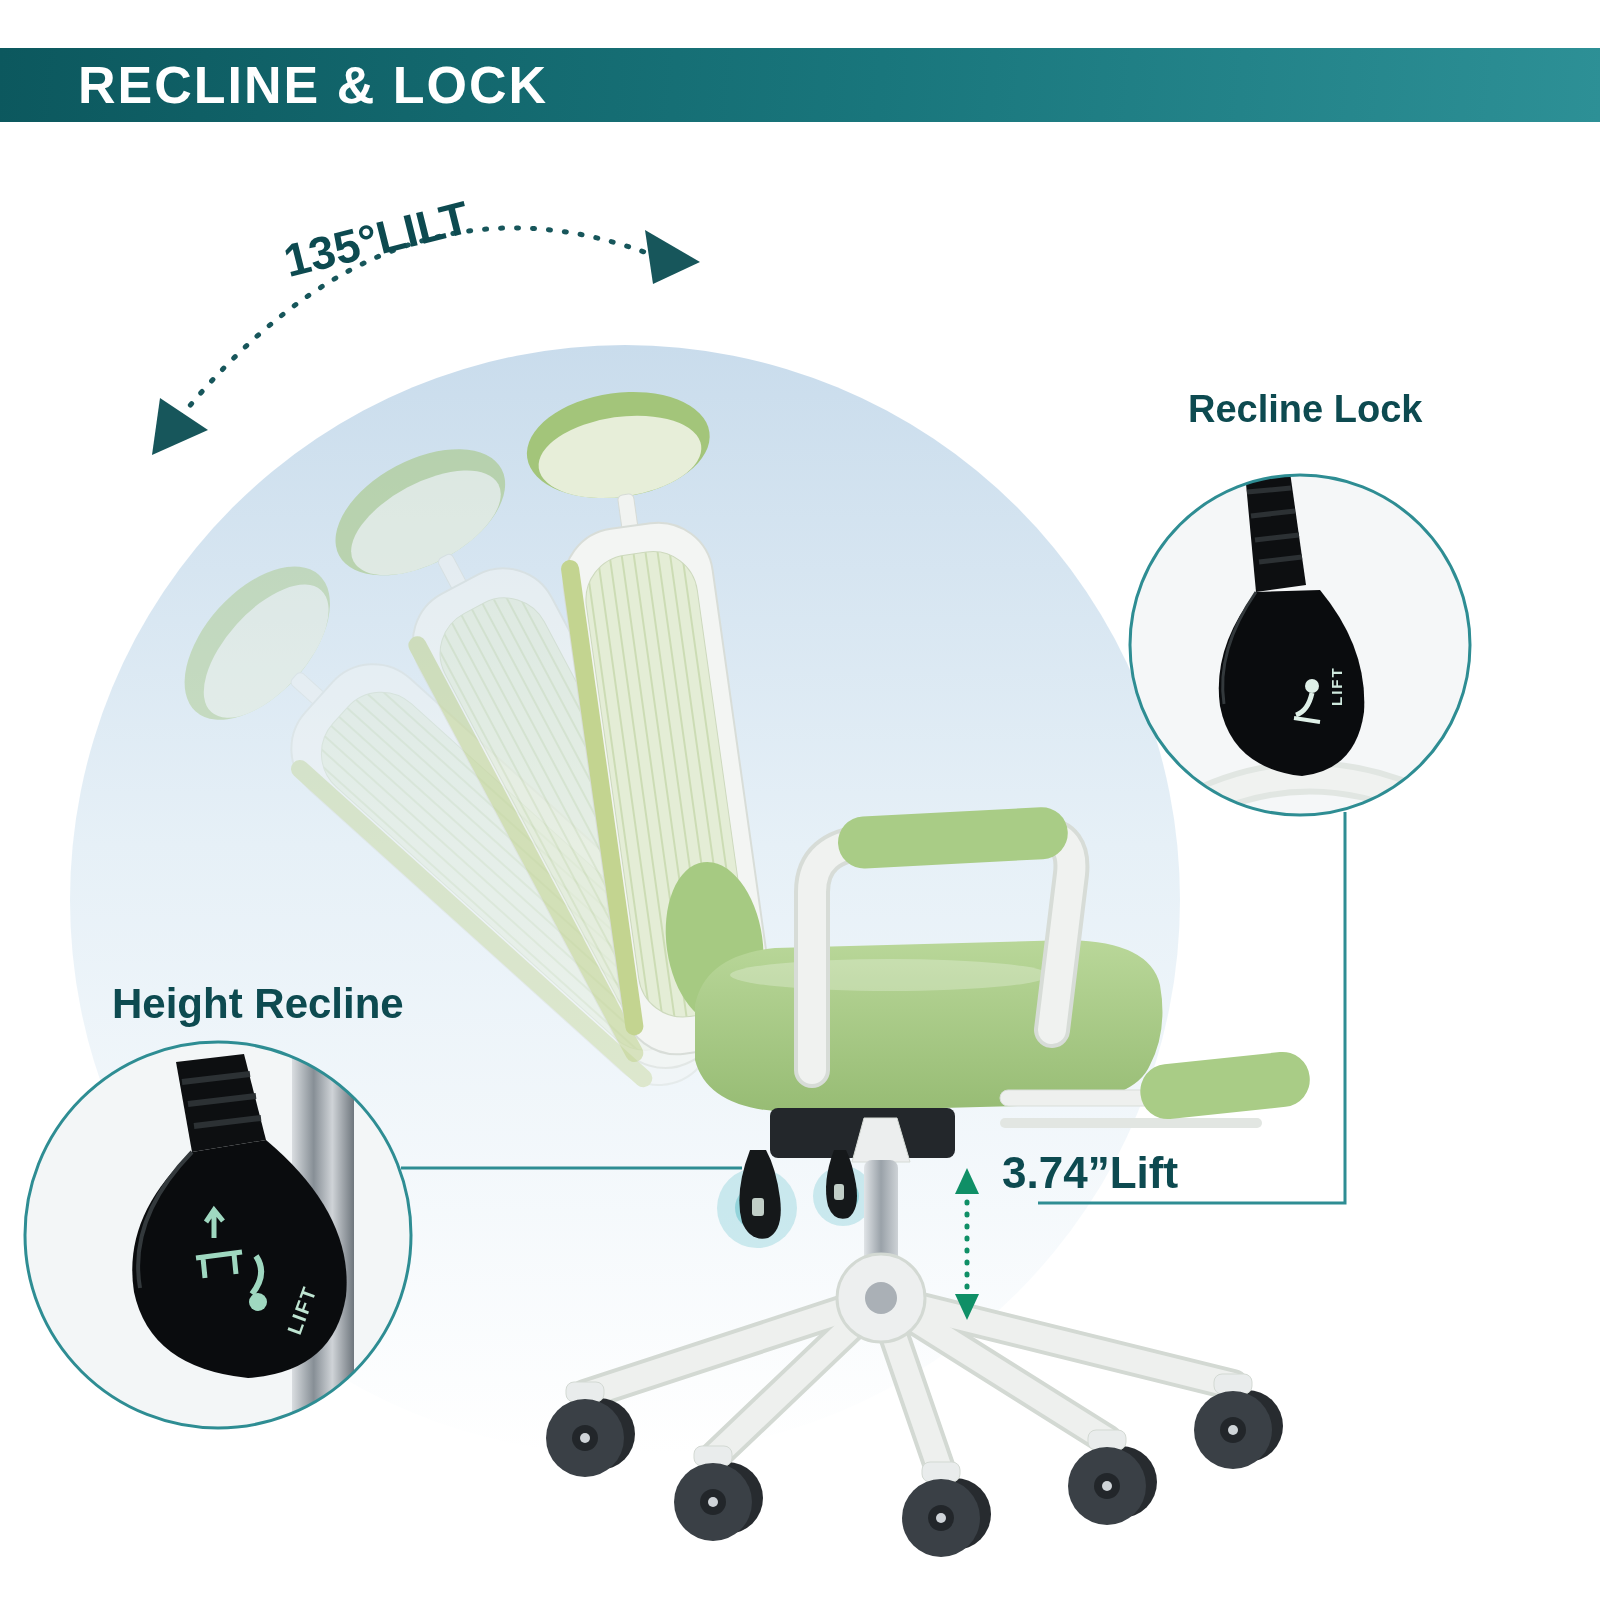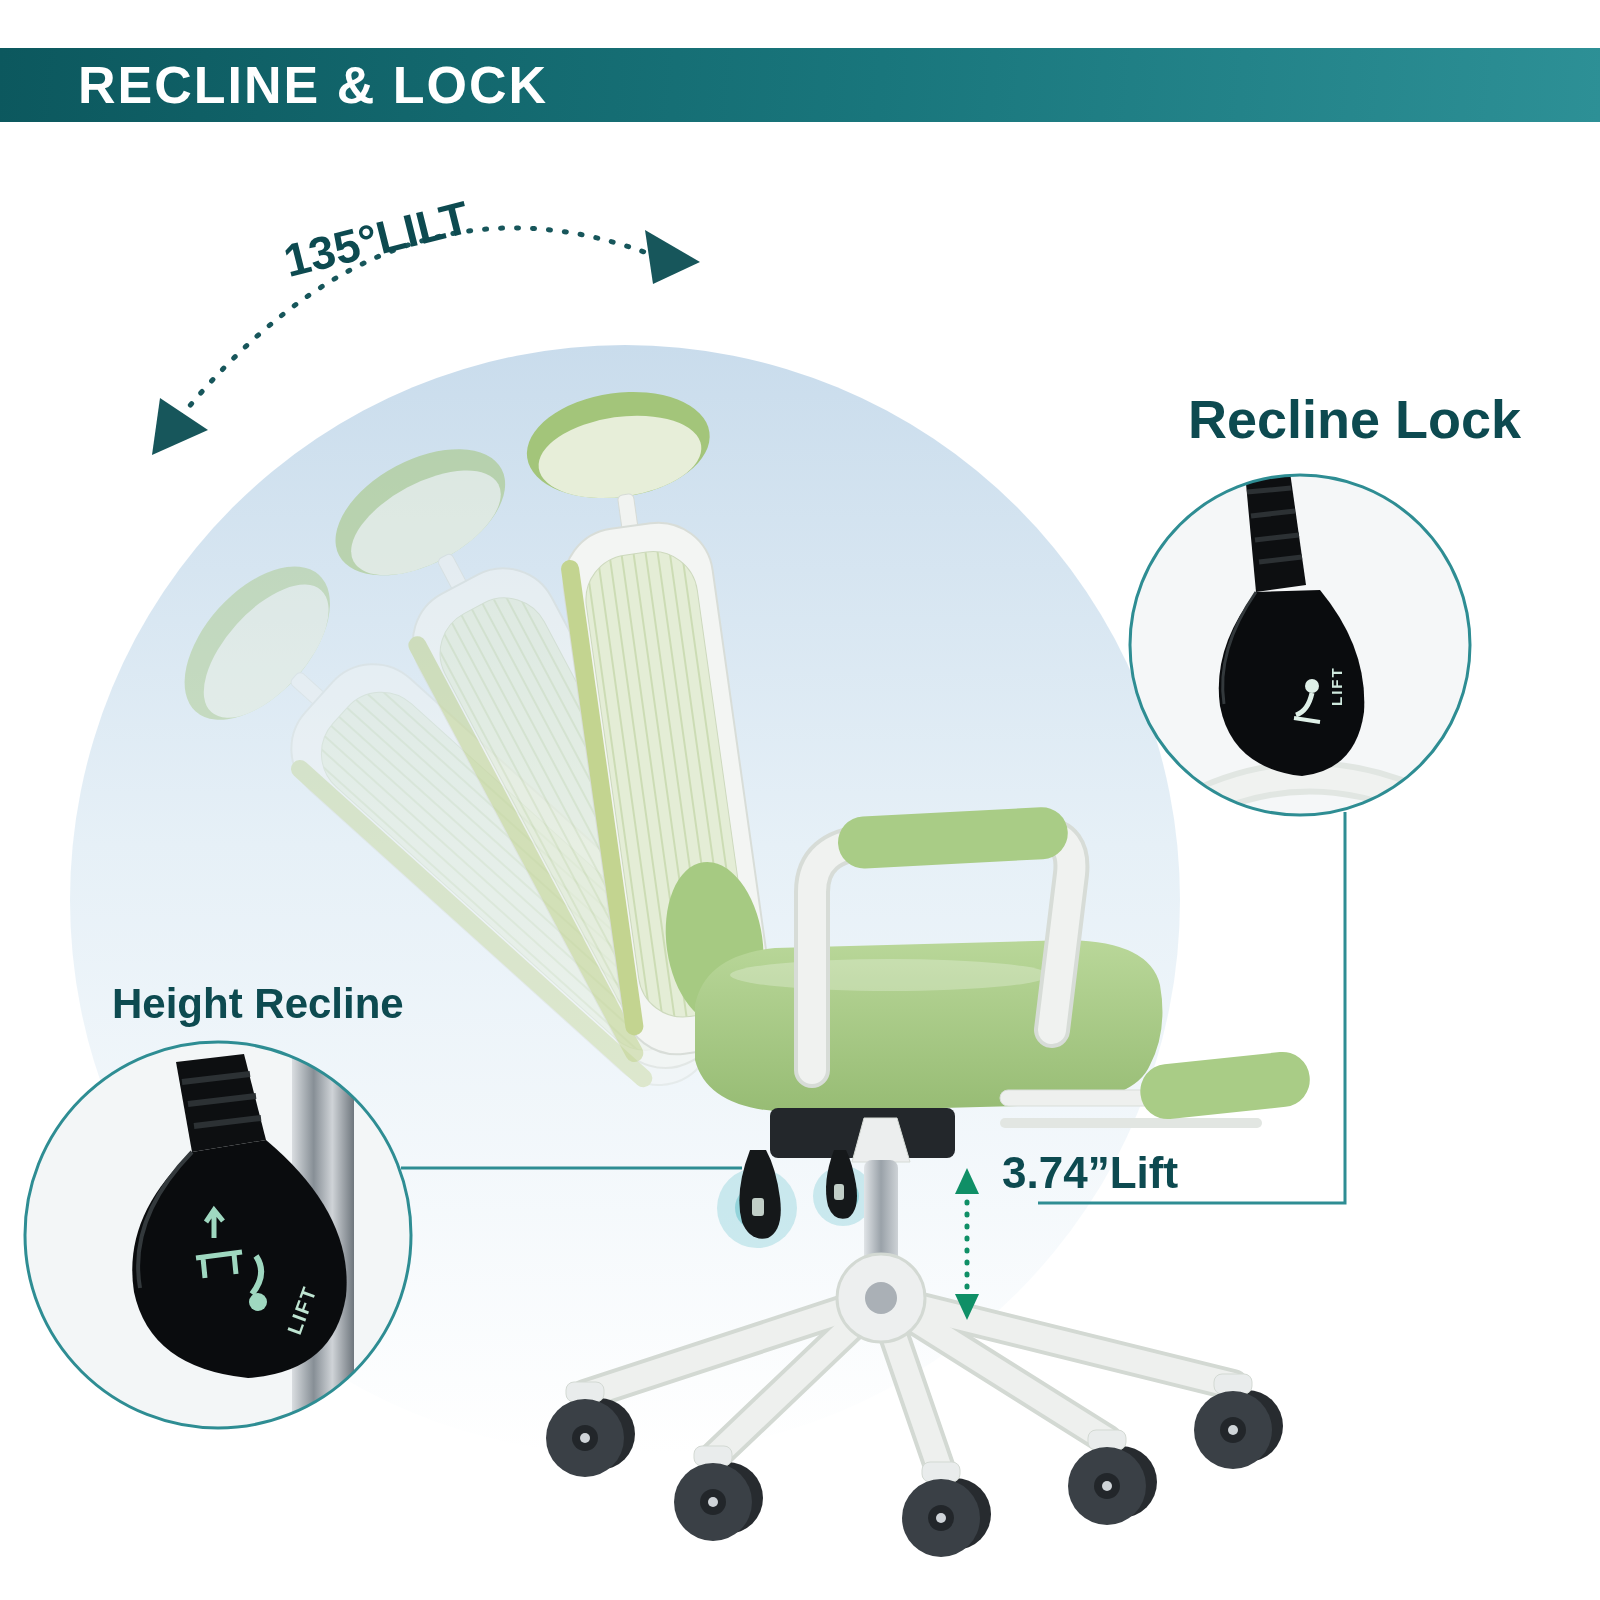--- a/index.html
+++ b/index.html
@@ -8,21 +8,21 @@
     position:absolute;left:0;top:40px;width:1600px;height:74px;
     background:linear-gradient(95deg,#0c585e 0%,#19767c 55%,#2d9096 100%);
     display:flex;align-items:center;margin-top:8px;
   }
   .banner .title{
     color:#ffffff;font-size:52px;font-weight:800;letter-spacing:2px;
     padding-left:78px;
   }
   .label{position:absolute;color:#0d4a50;font-weight:800;white-space:nowrap;}
   .tilt-label{left:282px;top:212px;font-size:46px;transform:rotate(-14deg);}
-  .recline-label{left:1188px;top:388px;font-size:54px;}
+  .recline-label{left:1188px;top:388px;font-size:38px;}
   .height-label{left:112px;top:980px;font-size:42px;}
   .lift-label{left:1002px;top:1148px;font-size:44px;}
   svg{position:absolute;left:0;top:0;}
 </style>
 </head>
 <body>
 
 <svg width="1600" height="1600" viewBox="0 0 1600 1600">
   <defs>
     <linearGradient id="domeGrad" x1="0" y1="0" x2="0" y2="1">

